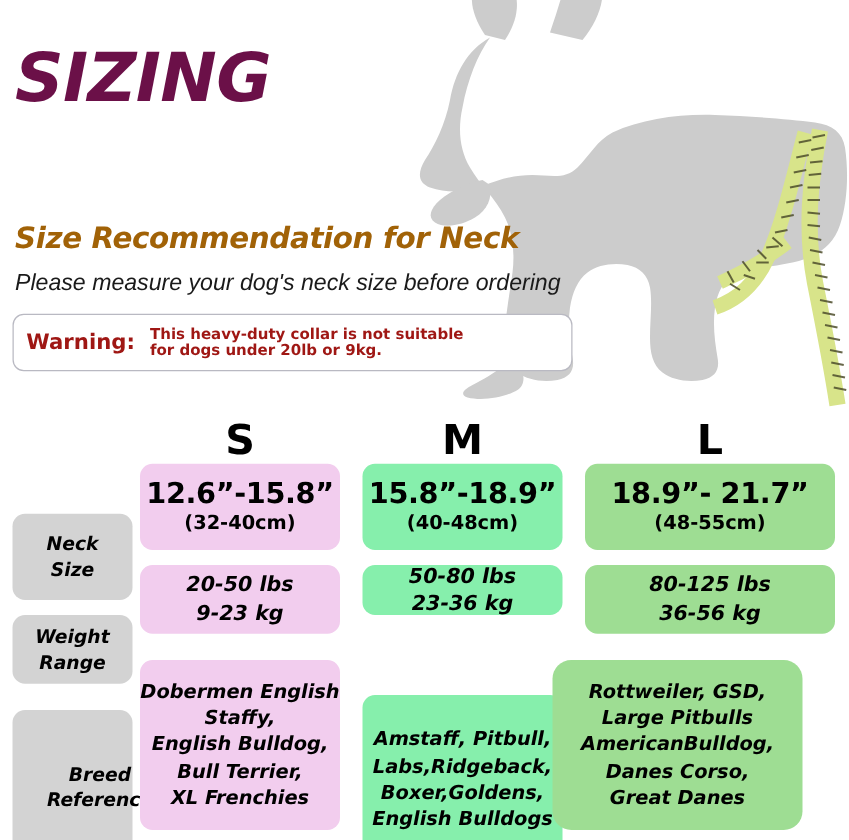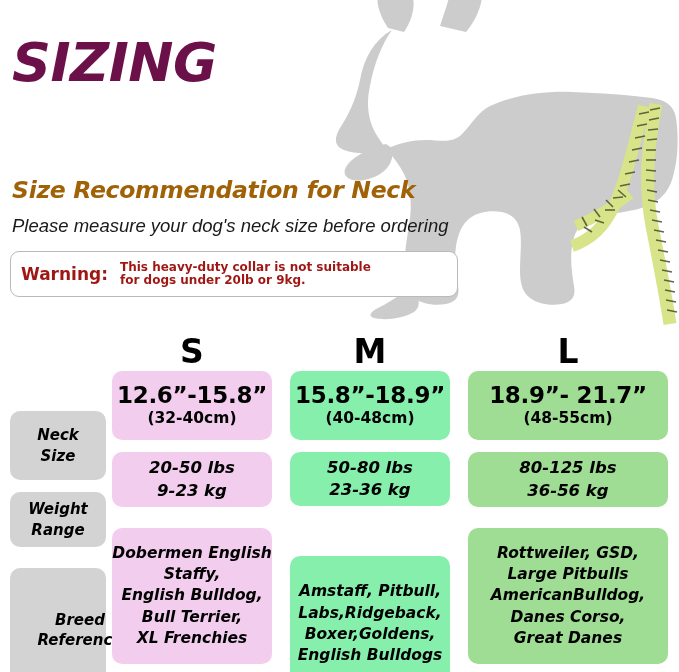--- a/index.html
+++ b/index.html
@@ -325,21 +325,21 @@
       <span>Weight</span><br>
       <span>Range</span>
     </div>
   </div>
   <div class="cell pink" style="left:112px; top:452px; width:160px; height:55px;">
     <div>
       <span class="weight-line">20-50 lbs</span>
       <span class="weight-line">9-23 kg</span>
     </div>
   </div>
-  <div class="cell blue" style="left:290px; top:452px; width:160px; height:54px;">
+  <div class="cell blue" style="left:290px; top:452px; width:160px; height:40px;">
     <div>
       <span class="weight-line">50-80 lbs</span>
       <span class="weight-line">23-36 kg</span>
     </div>
   </div>
   <div class="cell green" style="left:468px; top:452px; width:200px; height:55px;">
     <div>
       <span class="weight-line">80-125 lbs</span>
       <span class="weight-line">36-56 kg</span>
     </div>
@@ -361,21 +361,21 @@
     </div>
   </div>
   <div class="cell blue" style="left:290px; top:556px; width:160px; height:136px;">
     <div>
       <span class="breed-line">Amstaff, Pitbull,</span>
       <span class="breed-line">Labs,Ridgeback,</span>
       <span class="breed-line">Boxer,Goldens,</span>
       <span class="breed-line">English Bulldogs</span>
     </div>
   </div>
-  <div class="cell green" style="left:468px; top:528px; width:200px; height:136px;">
+  <div class="cell green" style="left:442px; top:528px; width:200px; height:136px;border-radius:15px;">
     <div>
       <span class="breed-line">Rottweiler, GSD,</span>
       <span class="breed-line">Large Pitbulls</span>
       <span class="breed-line">AmericanBulldog,</span>
       <span class="breed-line">Danes Corso,</span>
       <span class="breed-line">Great Danes</span>
     </div>
   </div>
 
 </div>

